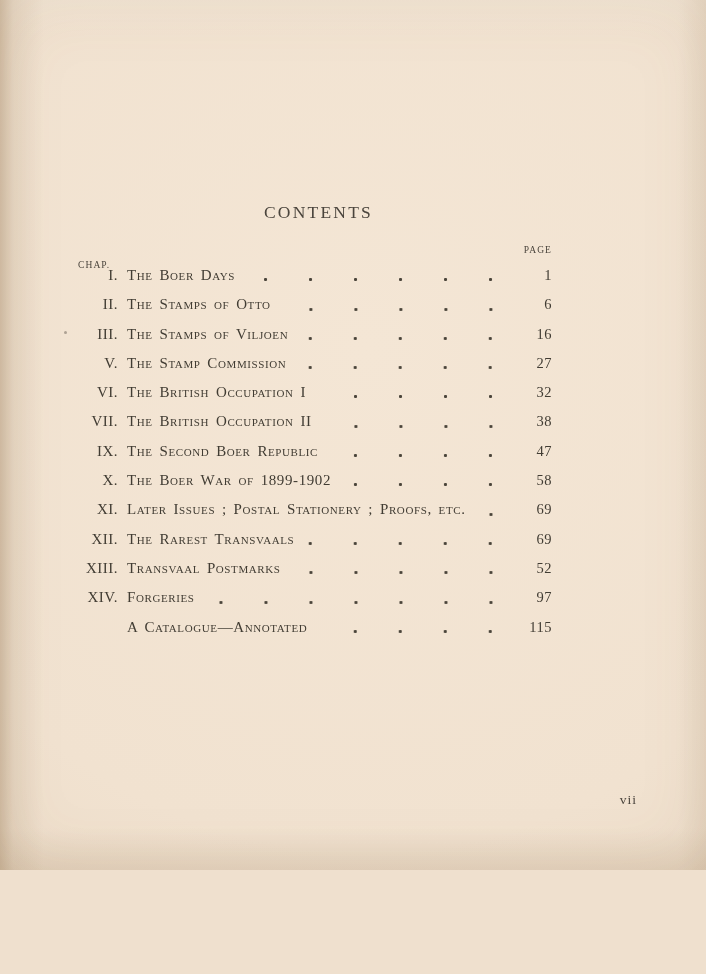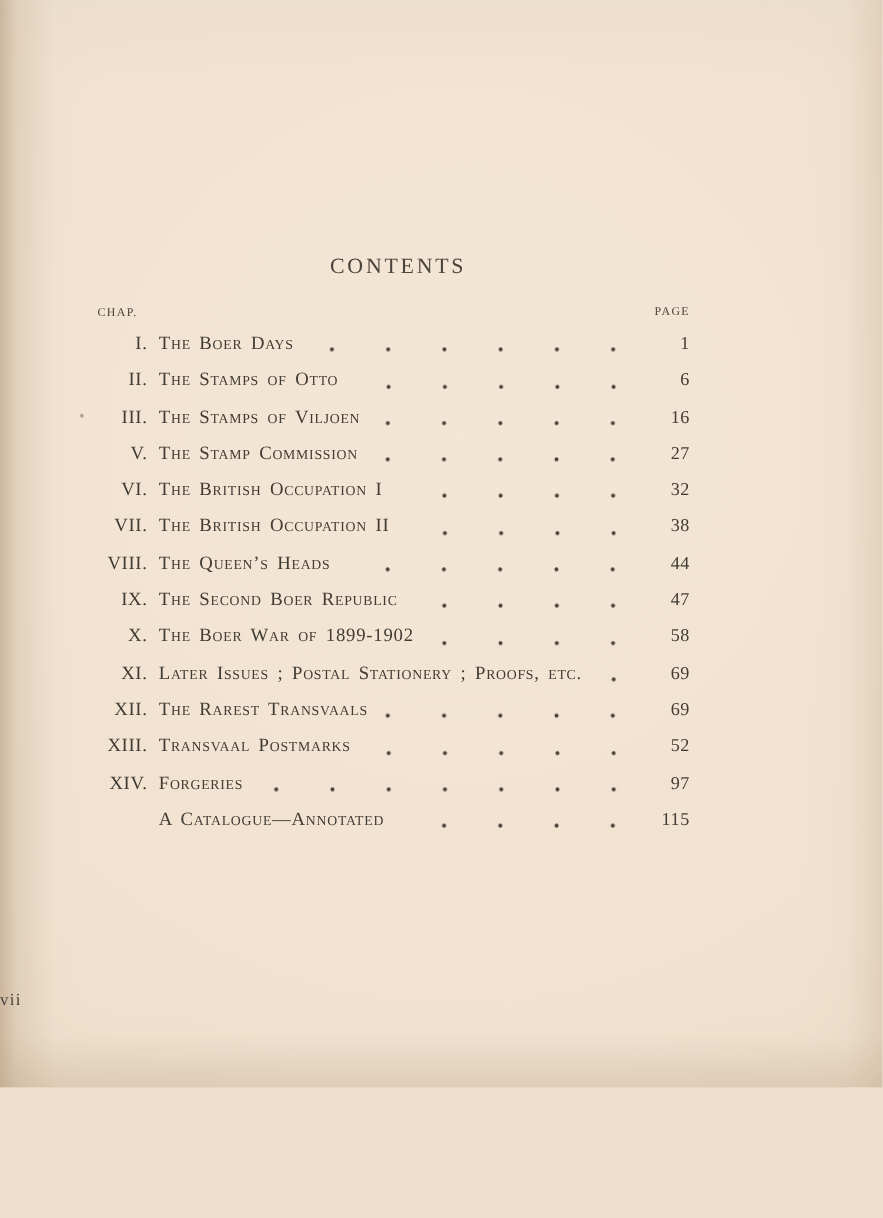--- a/index.html
+++ b/index.html
@@ -38,21 +38,21 @@
     top: 245px;
     width: 474px;
   }
   .toc-header {
     position: relative;
     height: 15px;
     font-size: 9.5px;
     letter-spacing: 1.1px;
     color: #4a443c;
   }
-  .chap-h { position: absolute; left: 0; top: 1px; }
+  .chap-h { position: absolute; left: 0; top: 15px; }
   .page-h { position: absolute; right: 0; top: 0; margin-left: 12px; }
   .toc-list { margin-top: 1px; }
   .toc-row {
     display: flex;
     align-items: baseline;
     line-height: 29.3px;
     font-size: 15px;
     white-space: pre;
   }
   .num {
@@ -84,21 +84,21 @@
     width: 30px;
     text-align: right;
     font-size: 14.5px;
     letter-spacing: 0.5px;
   }
   .folio {
     position: absolute;
     top: 792px;
     left: 0;
     width: 637px;
-    text-align: left;
+    text-align: right;
     font-size: 13.5px;
     letter-spacing: 1px;
     color: #4a443c;
   }
   .speck {
     position: absolute;
     border-radius: 50%;
   }
   .speck-1 {
     left: 411px; top: 951px;
@@ -162,26 +162,20 @@
     <span class="pagenum">32</span>
   </div>
 
   <div class="toc-row">
     <span class="num">VII.</span>
     <span class="chapter-title">The British Occupation II</span>
     <span class="leader"></span>
     <span class="pagenum">38</span>
   </div>
 
-  <div class="toc-row">
-    <span class="num">VIII.</span>
-    <span class="chapter-title">The Queen’s Heads</span>
-    <span class="leader"></span>
-    <span class="pagenum">44</span>
-  </div>
 
   <div class="toc-row">
     <span class="num">IX.</span>
     <span class="chapter-title">The Second Boer Republic</span>
     <span class="leader"></span>
     <span class="pagenum">47</span>
   </div>
 
   <div class="toc-row">
     <span class="num">X.</span>

